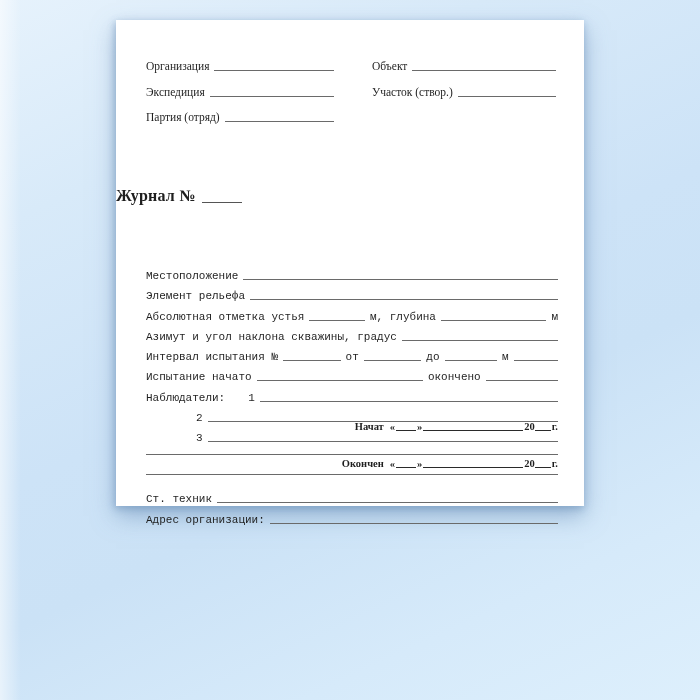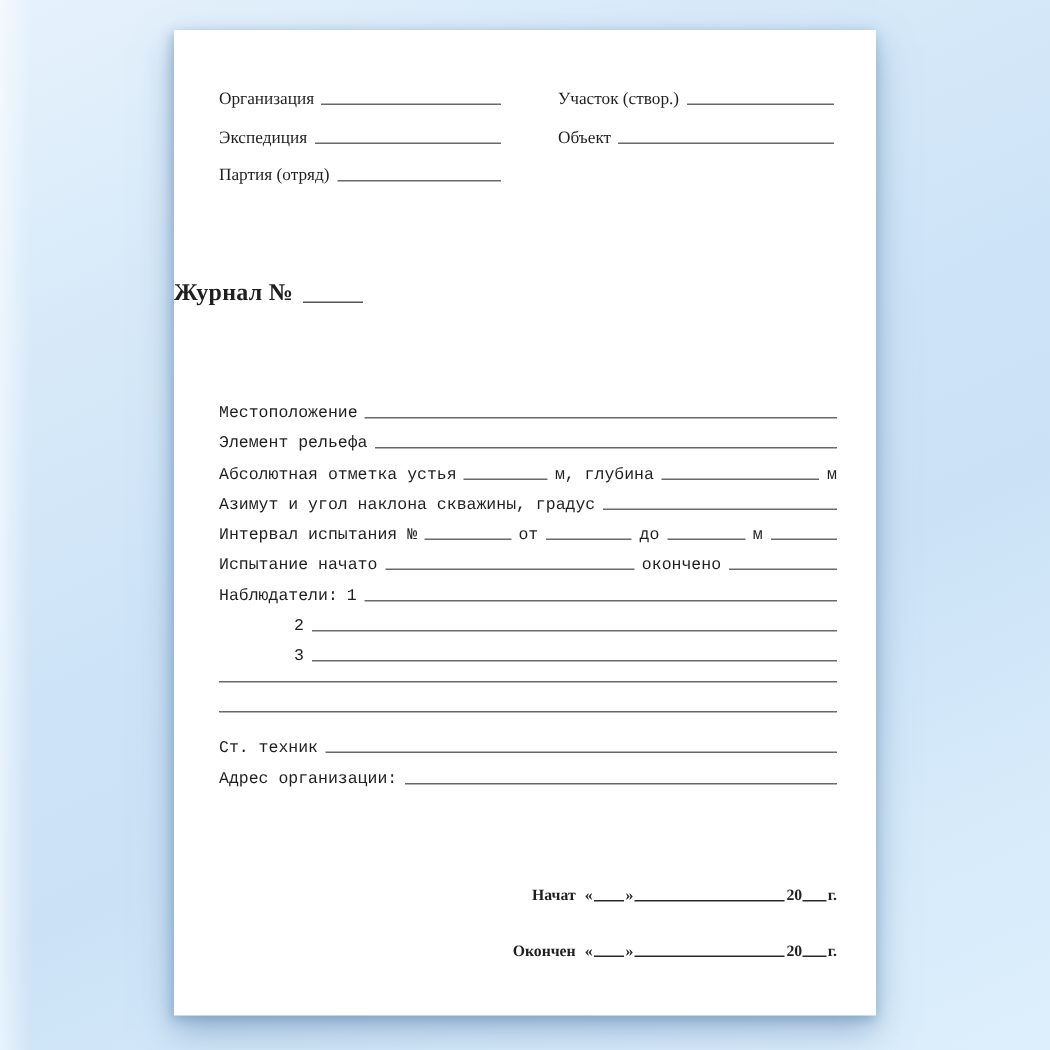--- a/index.html
+++ b/index.html
@@ -5,21 +5,21 @@
   html,body{margin:0;padding:0;}
   body{
     width:700px;height:700px;overflow:hidden;
     background:
       linear-gradient(90deg, rgba(255,255,255,0.55) 0%, rgba(255,255,255,0) 3%),
       linear-gradient(155deg, #e6f2fc 0%, #d8eaf9 22%, #cde3f7 48%, #cbe2f6 62%, #d6eafa 82%, #ddeffc 100%);
     font-family:"Liberation Serif","DejaVu Serif",serif;
     color:#1f1f1f;
   }
   .paper{
-    position:absolute;left:116px;top:20px;width:468px;height:657px;
+    position:absolute;left:116px;top:20px;width:468px;height:486px;
     background:#ffffff;
     box-shadow:0 10px 22px rgba(106,142,182,0.55), 0 3px 8px rgba(106,142,182,0.35), -2px 2px 6px rgba(106,142,182,0.25);
   }
   
   .line{border-bottom:1px solid #6a6a6a;height:4px;transform:translateY(1px);}
   .grow{flex:1 1 auto;}
   .frow{display:flex;align-items:baseline;}
   .lbl{white-space:nowrap;margin-right:5px;}
   .mid{margin-left:5px;margin-right:5px;}
   .end{margin-left:5px;margin-right:0;}
@@ -68,25 +68,25 @@
         <span class="lbl">Экспедиция</span>
         <span class="line grow"></span>
       </div>
       <div class="frow">
         <span class="lbl">Партия (отряд)</span>
         <span class="line grow"></span>
       </div>
     </div>
     <div class="col-right">
       <div class="frow">
-        <span class="lbl">Участок (створ.)</span>
+        <span class="lbl">Объект</span>
         <span class="line grow"></span>
       </div>
       <div class="frow">
-        <span class="lbl">Объект</span>
+        <span class="lbl">Участок (створ.)</span>
         <span class="line grow"></span>
       </div>
     </div>
   </div>
 
   <div class="title-block">
     <div><span>Журнал №</span><span class="tblank b1"></span></div>
   </div>
 
   <div class="main-fields">
@@ -126,21 +126,21 @@
     </div>
 
     <div class="frow">
       <span class="lbl">Испытание начато</span>
       <span class="line grow" style="flex:2.3;"></span>
       <span class="lbl mid">окончено</span>
       <span class="line grow" style="flex:1;"></span>
     </div>
 
     <div class="frow">
-      <span class="lbl" style="margin-right:0;">Наблюдатели:</span>
+      <span class="lbl" style="margin-right:17px;">Наблюдатели:</span>
       <span class="num">1</span>
       <span class="line grow"></span>
     </div>
 
     <div class="frow indent">
       <span class="num" style="margin-left:0;">2</span>
       <span class="line grow"></span>
     </div>
 
     <div class="frow indent">

